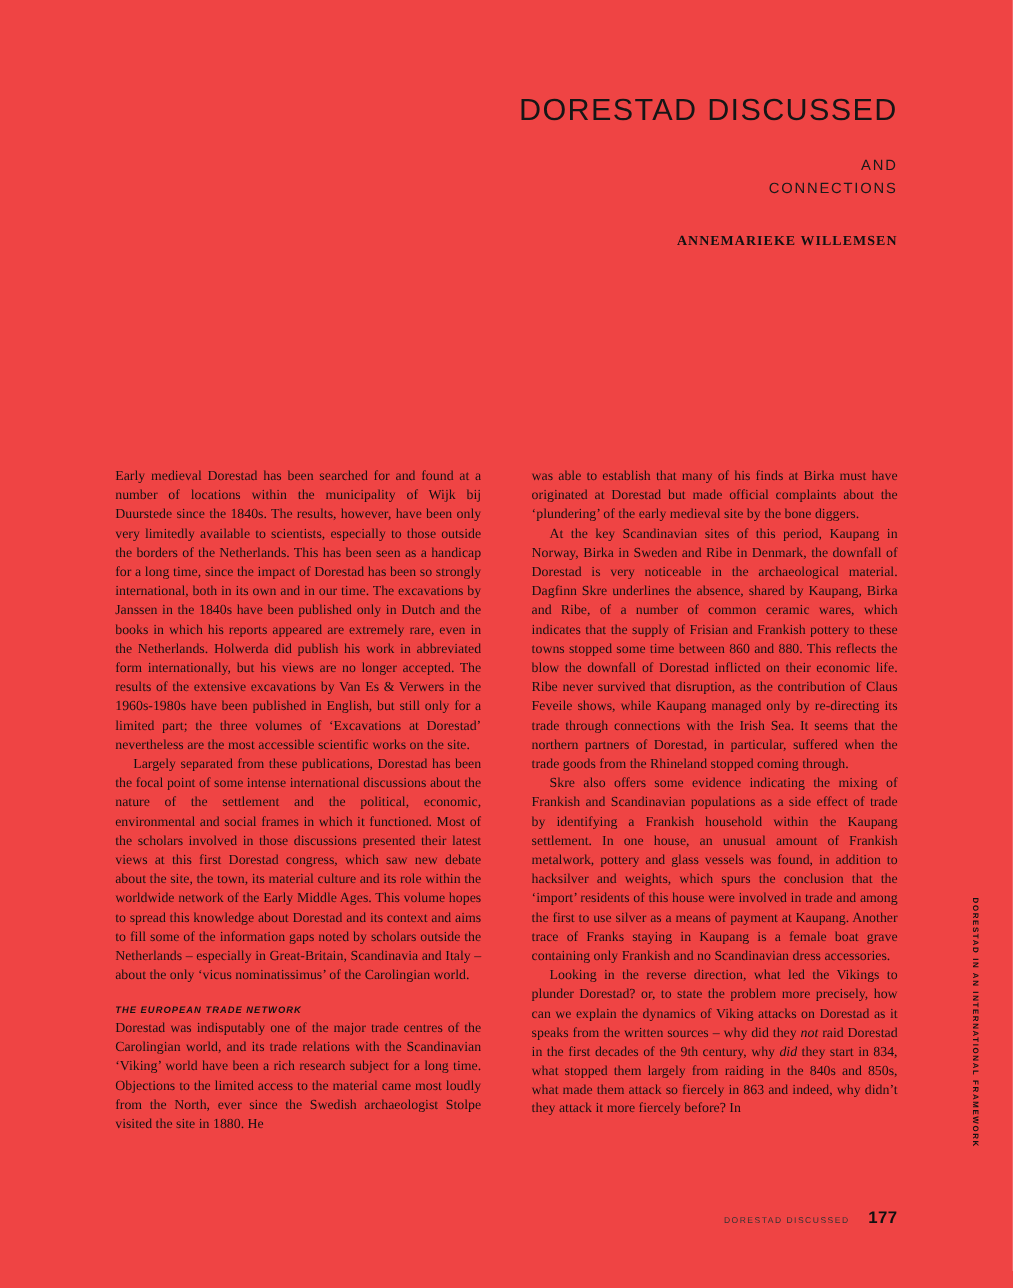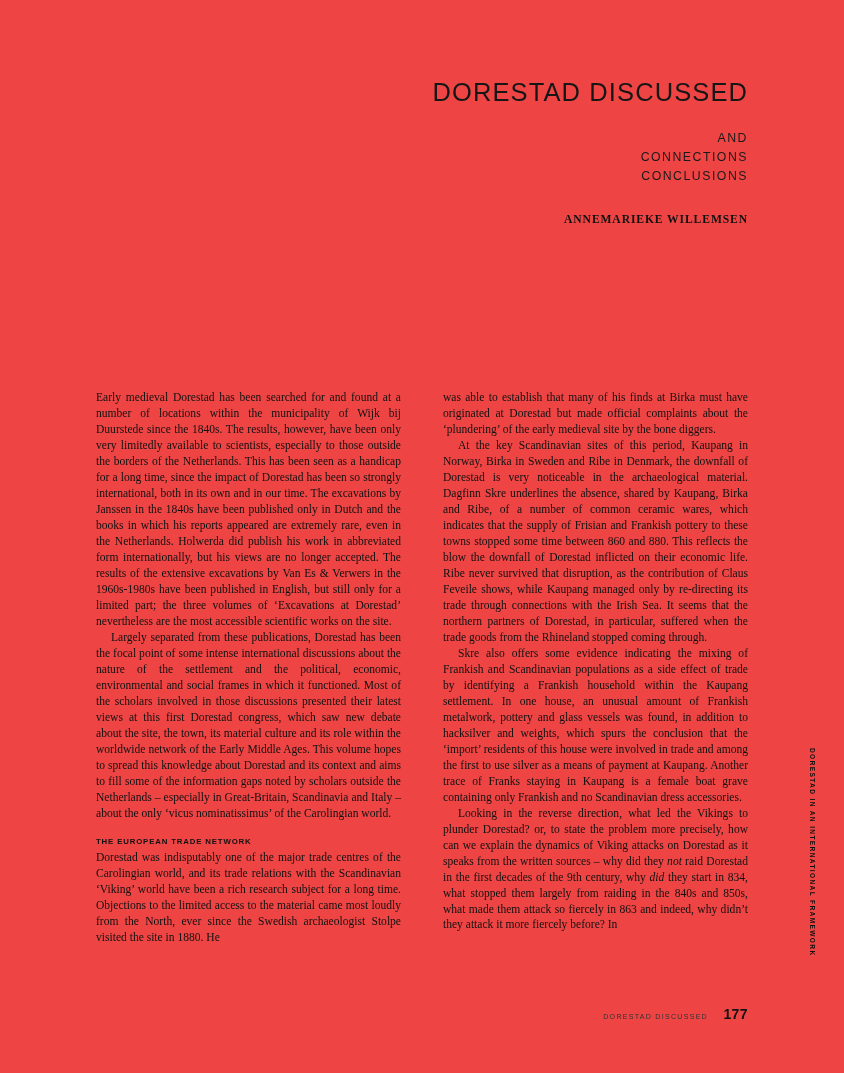--- a/index.html
+++ b/index.html
@@ -83,20 +83,21 @@
     text-indent: 15px;
   }
   .section-head {
     font-family: "Liberation Sans", sans-serif;
     font-size: 7.8px;
     font-weight: 700;
     letter-spacing: 0.85px;
     color: #111111;
     margin-top: 15px;
     margin-bottom: 4px;
+    font-style: italic;
   }
   .it { font-style: italic; }
 
   
   .vertical-head {
     position: absolute;
     right: 28px;
     top: 748px;
     font-family: "Liberation Sans", sans-serif;
     font-size: 6.6px;
@@ -138,21 +139,20 @@
 </head>
 <body>
 
 <div class="page">
 
   <div class="title-block">
     <h1 class="doc-title">DORESTAD DISCUSSED</h1>
     <div class="subtitle">
       <div>AND</div>
       <div>CONNECTIONS</div>
-      <div>CONCLUSIONS</div>
     </div>
     <div class="author">ANNEMARIEKE WILLEMSEN</div>
   </div>
 
   <div class="columns">
 
     <div class="col">
       <p>Early medieval Dorestad has been searched for and found at a number of locations within the municipality of Wijk bij Duurstede since the 1840s. The results, however, have been only very limitedly available to scientists, especially to those outside the borders of the Netherlands. This has been seen as a handicap for a long time, since the impact of Dorestad has been so strongly international, both in its own and in our time. The excavations by Janssen in the 1840s have been published only in Dutch and the books in which his reports appeared are extremely rare, even in the Netherlands. Holwerda did publish his work in abbreviated form internationally, but his views are no longer accepted. The results of the extensive excavations by Van Es &amp; Verwers in the 1960s-1980s have been published in English, but still only for a limited part; the three volumes of ‘Excavations at Dorestad’ nevertheless are the most accessible scientific works on the site.</p>
       <p class="indent">Largely separated from these publications, Dorestad has been the focal point of some intense international discussions about the nature of the settlement and the political, economic, environmental and social frames in which it functioned. Most of the scholars involved in those discussions presented their latest views at this first Dorestad congress, which saw new debate about the site, the town, its material culture and its role within the worldwide network of the Early Middle Ages. This volume hopes to spread this knowledge about Dorestad and its context and aims to fill some of the information gaps noted by scholars outside the Netherlands – especially in Great-Britain, Scandinavia and Italy – about the only ‘vicus nominatissimus’ of the Carolingian world.</p>
       <div class="section-head">THE EUROPEAN TRADE NETWORK</div>

